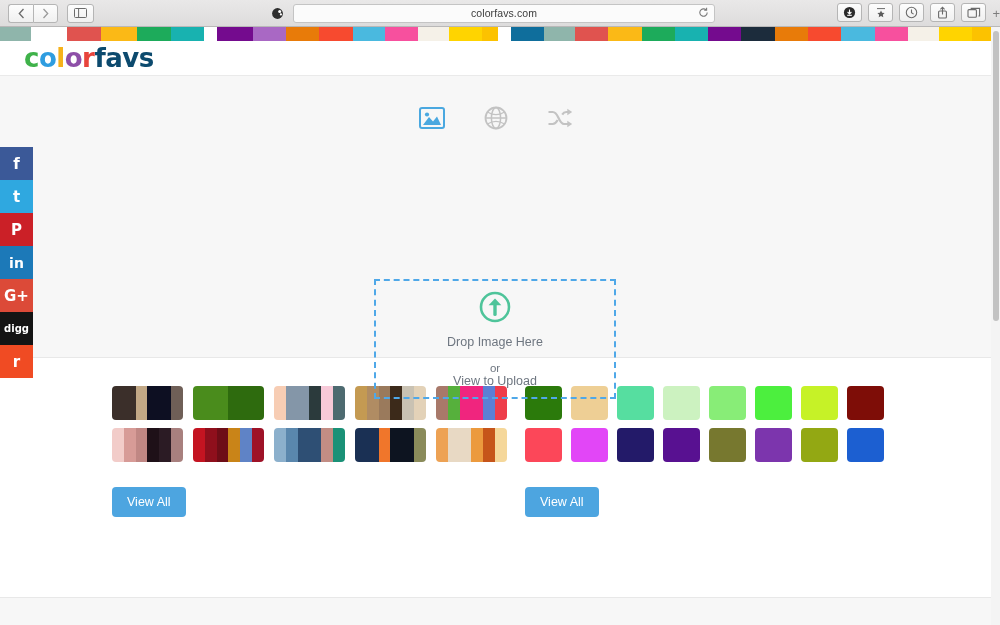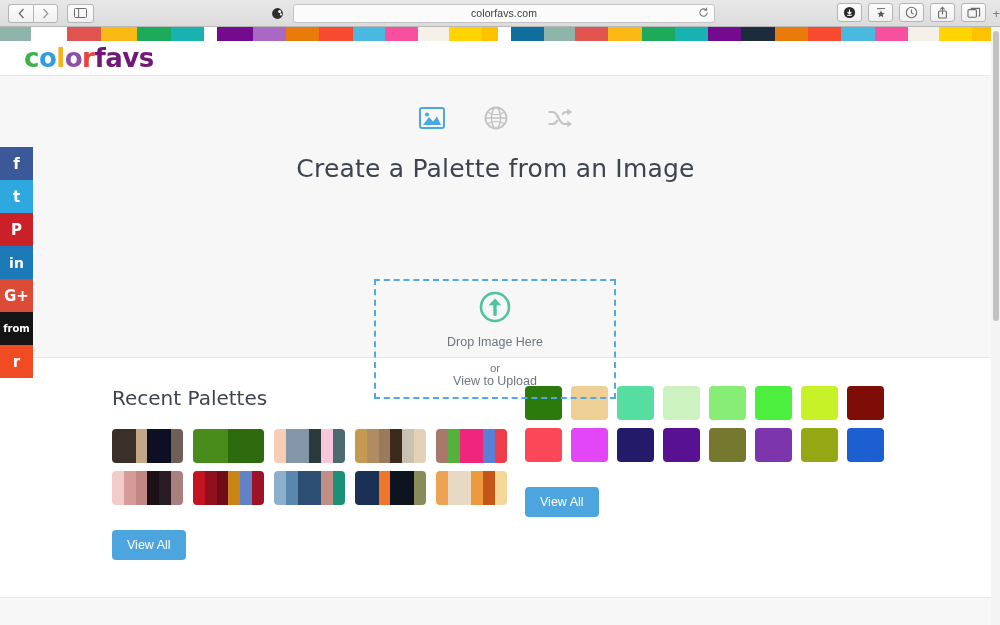--- a/index.html
+++ b/index.html
@@ -95,21 +95,21 @@
   .site-header {
     height: 35px;
     display: flex; align-items: center;
     padding: 0 0 0 24px;
     background: #fff;
     position: relative;
     border-bottom: 1px solid #eaeaea;
   }
   .logo { display: flex; align-items: baseline; font-size: 26px; font-weight: bold; letter-spacing: -0.5px; }
   .logo .c { font-family: "DejaVu Sans", sans-serif; font-weight: 700; }
-  .logo .favs { color: #701a75; font-family: "DejaVu Sans", sans-serif; font-weight: 700; text-align: right; }
+  .logo .favs { color: #0c4a6e; font-family: "DejaVu Sans", sans-serif; font-weight: 700; text-align: right; }
 
   .main-nav { display: flex; align-items: center; gap: 22px; margin-left: 32px; }
   .main-nav a { font-size: 12.5px; color: #555; text-decoration: none; }
   .nav-dots { letter-spacing: 1px; color:#444; font-size: 13px; font-weight: bold; }
 
   .header-right {
     position: absolute; right: 18px; top: 0; height: 35px;
     display: flex; align-items: center; gap: 14px;
   }
   .signin { font-size: 12.5px; color: #555; text-decoration:none; }
@@ -356,21 +356,20 @@
         <svg width="26" height="22" viewBox="0 0 26 22">
           <path d="M1.5 5h4.2c2.6 0 4 2 5.6 5.5S14.3 17 17 17h4.2" fill="none" stroke="#c3c3c3" stroke-width="2.2"></path>
           <path d="M1.5 17h4.2c2.3 0 3.6-1.6 5-4" fill="none" stroke="#c3c3c3" stroke-width="2.2"></path>
           <path d="M15.2 7.6c1-1.6 2.3-2.6 4-2.6h2" fill="none" stroke="#c3c3c3" stroke-width="2.2"></path>
           <polygon points="20.3,1.8 25.2,5 20.3,8.2" fill="#c3c3c3"></polygon>
           <polygon points="20.3,13.8 25.2,17 20.3,20.2" fill="#c3c3c3"></polygon>
         </svg>
       </div>
     </div>
 
-    <h1 class="hero-title">Create a Palette from an Image</h1>
 
     <div class="dropzone">
       <span class="upload-circle">
         <svg width="32" height="32" viewBox="0 0 32 32">
           <circle cx="16" cy="16" r="14" fill="none" stroke="#4ec49a" stroke-width="2.6"></circle>
           <path d="M16 23.4V11.2" stroke="#4ec49a" stroke-width="3.4" fill="none" stroke-linecap="round"></path>
           <polygon points="16,7.6 22.4,14.2 9.6,14.2" fill="#4ec49a"></polygon>
         </svg>
       </span>
       <div class="dz-text">
@@ -380,27 +379,26 @@
       </div>
     </div>
   </div>
 
   <div class="social-rail">
       <a href="#" style="background: rgb(59, 89, 152);">f</a>
       <a href="#" style="background: rgb(47, 168, 224);">t</a>
       <a href="#" style="background: rgb(203, 32, 39);">P</a>
       <a href="#" style="background: rgb(28, 121, 184); font-size: 14px;">in</a>
       <a href="#" style="background: rgb(220, 74, 56);">G+</a>
-      <a href="#" style="background: rgb(20, 20, 20); font-size: 10px;">from</a>
+      <a href="#" style="background: rgb(20, 20, 20); font-size: 10px;">digg</a>
       <a href="#" style="background: rgb(240, 75, 35);">r</a>
     </div>
 
   <div class="content">
     <div class="col col-left">
-      <div class="section-title">Recent Palettes</div>
       <div id="palette-rows">
           <div class="palette-row">
             <div class="palette">
               <i style="background: rgb(59, 47, 42);"></i>
               <i style="background: rgb(59, 47, 42);"></i>
               <i style="background: rgb(194, 168, 134);"></i>
               <i style="background: rgb(13, 15, 34);"></i>
               <i style="background: rgb(13, 15, 34);"></i>
               <i style="background: rgb(111, 95, 87);"></i>
             </div>

